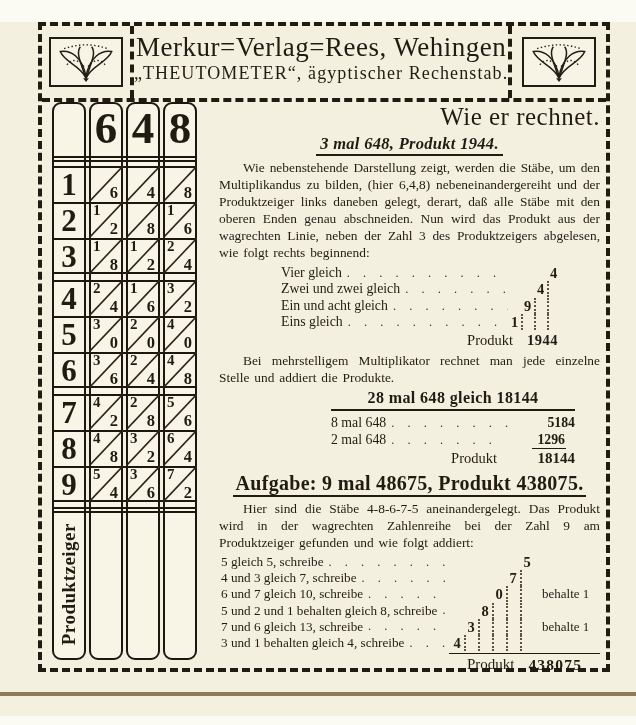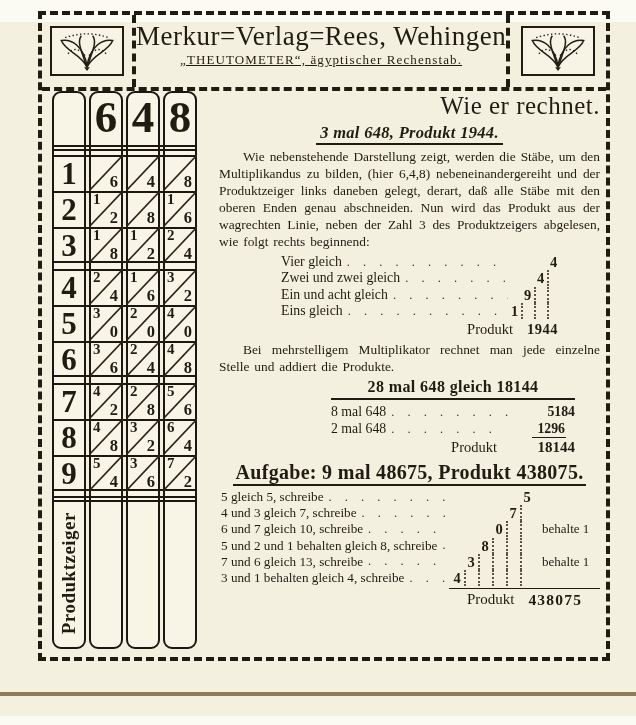--- a/index.html
+++ b/index.html
@@ -10,32 +10,32 @@
   html,body{margin:0;padding:0;}
   body{
     width:636px;height:725px;position:relative;overflow:hidden;
     background:#fbfaf3;
     font-family:"Liberation Serif","DejaVu Serif",serif;
     color:var(--ink);
   }
   .paper{position:absolute;left:0;top:22px;width:636px;height:694px;background:var(--paper);}
   .paper-edge{position:absolute;left:0;top:692px;width:636px;height:4px;background:#8d7c55;}
   .frame{
-    position:absolute;left:38px;top:11px;width:564px;height:642px;
+    position:absolute;left:38px;top:22px;width:564px;height:642px;
     border:4px dashed var(--ink);
   }
   
   .masthead-band{display:flex;height:72px;border-bottom:4px dashed var(--ink);}
   .orn-box{width:92px;display:flex;align-items:center;justify-content:center;}
   .orn-box.left{border-right:4px dashed var(--ink);}
   .orn-box.right{width:98px;border-left:4px dashed var(--ink);}
   .orn-frame{width:70px;height:46px;border:2px solid var(--ink);display:flex;align-items:center;justify-content:center;background:#f7f4e6;}
   .masthead{flex:1;text-align:center;padding-top:6px;}
   .mh-title{font-size:27px;letter-spacing:.5px;line-height:30px;white-space:nowrap;}
-  .mh-sub{font-size:13px;letter-spacing:1.1px;margin-top:1px;white-space:nowrap;text-decoration:underline;}
+  .mh-sub{font-size:18px;letter-spacing:1.1px;margin-top:1px;white-space:nowrap;}
   
   .content{position:absolute;left:4px;right:4px;top:76px;bottom:2px;}
   
   .stick-table{position:absolute;left:6px;top:0;width:145px;height:558px;}
   .rod{position:absolute;top:0;bottom:0;width:34px;border:2.5px solid var(--line);border-radius:9px;box-sizing:border-box;background:#f8f5e7;}
   .rod.r0{left:0;} .rod.r1{left:37px;} .rod.r2{left:74px;} .rod.r3{left:111px;}
   .tlayer{position:absolute;left:0;top:0;width:145px;}
   .thead{display:grid;grid-template-columns:34px 34px 34px 34px;column-gap:3px;height:53px;}
   .hd{font-size:45px;font-weight:700;text-align:center;line-height:52px;}
   .dline{height:6px;border-top:2.5px solid var(--line);border-bottom:2px solid var(--line);box-sizing:border-box;}
@@ -475,20 +475,21 @@
           <span class="bval shift"><span>1296</span></span>
         </div>
         <div class="b28prod">
           <span>Produkt</span>
           <span class="bval">18144</span>
         </div>
       </div>
 
       <div class="aufgabe"><span>Aufgabe: 9 mal 48675, Produkt 438075.</span></div>
 
+      <p class="para">Hier sind die Stäbe 4-8-6-7-5 aneinandergelegt.  Das Produkt wird in der wagrechten Zahlenreihe bei der Zahl 9 am Produktzeiger gefunden und wie folgt addiert:</p>
 
       <div class="sum3">
         <div class="s3row">
           <span class="s3lab">5 gleich 5, schreibe</span>
           <span class="lead">.  .  .  .  .  .  .  .  .  .  .  .  .  .  .  .  .  .</span>
           <span class="dgrid6">
               <span class="dg dg6"></span>
               <span class="dg dg6"></span>
               <span class="dg dg6"></span>
               <span class="dg dg6"></span>

